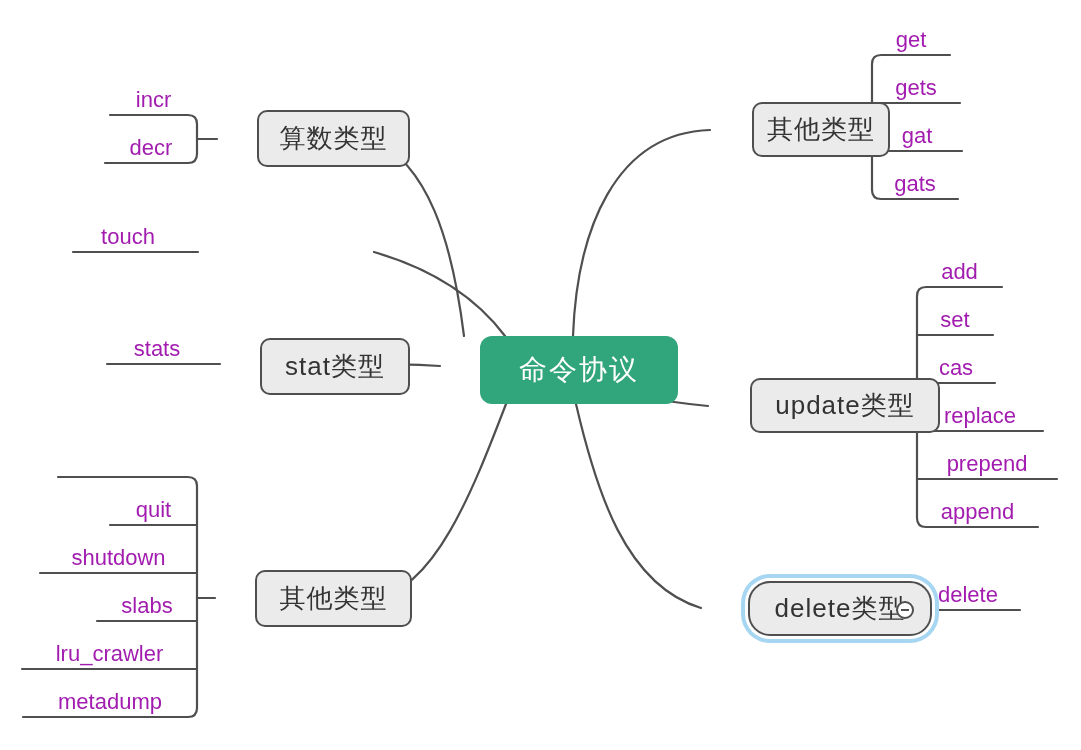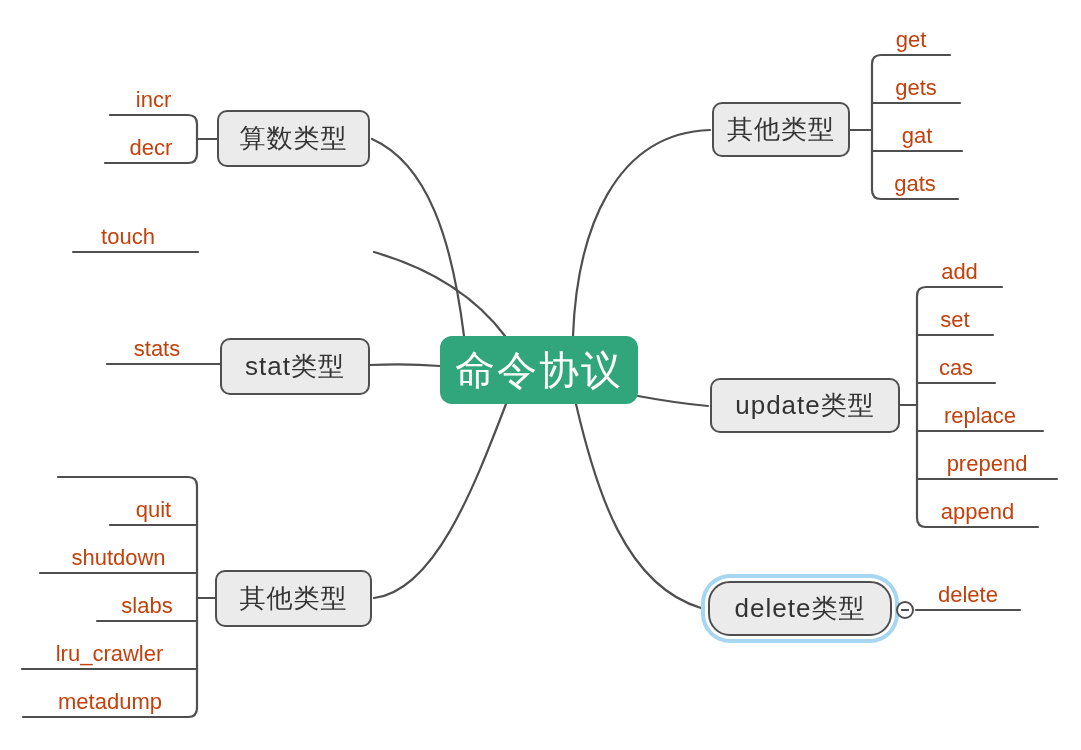--- a/index.html
+++ b/index.html
@@ -5,33 +5,33 @@
   html,body{margin:0;padding:0;background:#ffffff;}
   .stage{
     position:relative;width:1081px;height:750px;overflow:hidden;background:#ffffff;
     font-family:"Liberation Sans","DejaVu Sans",sans-serif;
   }
   .wires{position:absolute;left:0;top:0;width:1081px;height:750px;z-index:1;}
   .wires path{fill:none;stroke:#4f4f4f;stroke-width:2.2;stroke-linecap:round;}
   .node{
     position:absolute;z-index:2;display:flex;align-items:center;justify-content:center;
     background:#ebebeb;border:2px solid #4f4f4f;border-radius:10px;
-    color:#333333;font-size:26px;letter-spacing:1px;box-sizing:border-box;white-space:nowrap;
+    color:#333333;font-size:26px;letter-spacing:1px;box-sizing:border-box;white-space:nowrap;margin-left:40px;
   }
   .node.root{
     background:#31a57c;border:none;border-radius:12px;color:#ffffff;
-    font-size:40px;letter-spacing:2px;font-family:Liberation Serif, serif;
+    font-size:28px;letter-spacing:2px;font-family:Liberation Serif, serif;
   }
   .node.selected{
     box-shadow:0 0 0 3px #ffffff,0 0 0 7px #a6d6f2;
     border-radius:22px;
   }
   .leaf{
     position:absolute;z-index:2;display:flex;align-items:flex-end;justify-content:center;
-    color:#c2410c;font-size:22px;height:28px;box-sizing:border-box;white-space:nowrap;
+    color:#a21caf;font-size:22px;height:28px;box-sizing:border-box;white-space:nowrap;
   }
   .collapse-toggle{
     position:absolute;z-index:3;width:14px;height:14px;border:2px solid #4f4f4f;
     border-radius:50%;background:#ffffff;box-sizing:content-box;
   }
   .collapse-toggle::after{
     content:"";position:absolute;left:3px;top:6px;width:8px;height:2px;background:#4f4f4f;
   }
 </style>
 </head>

